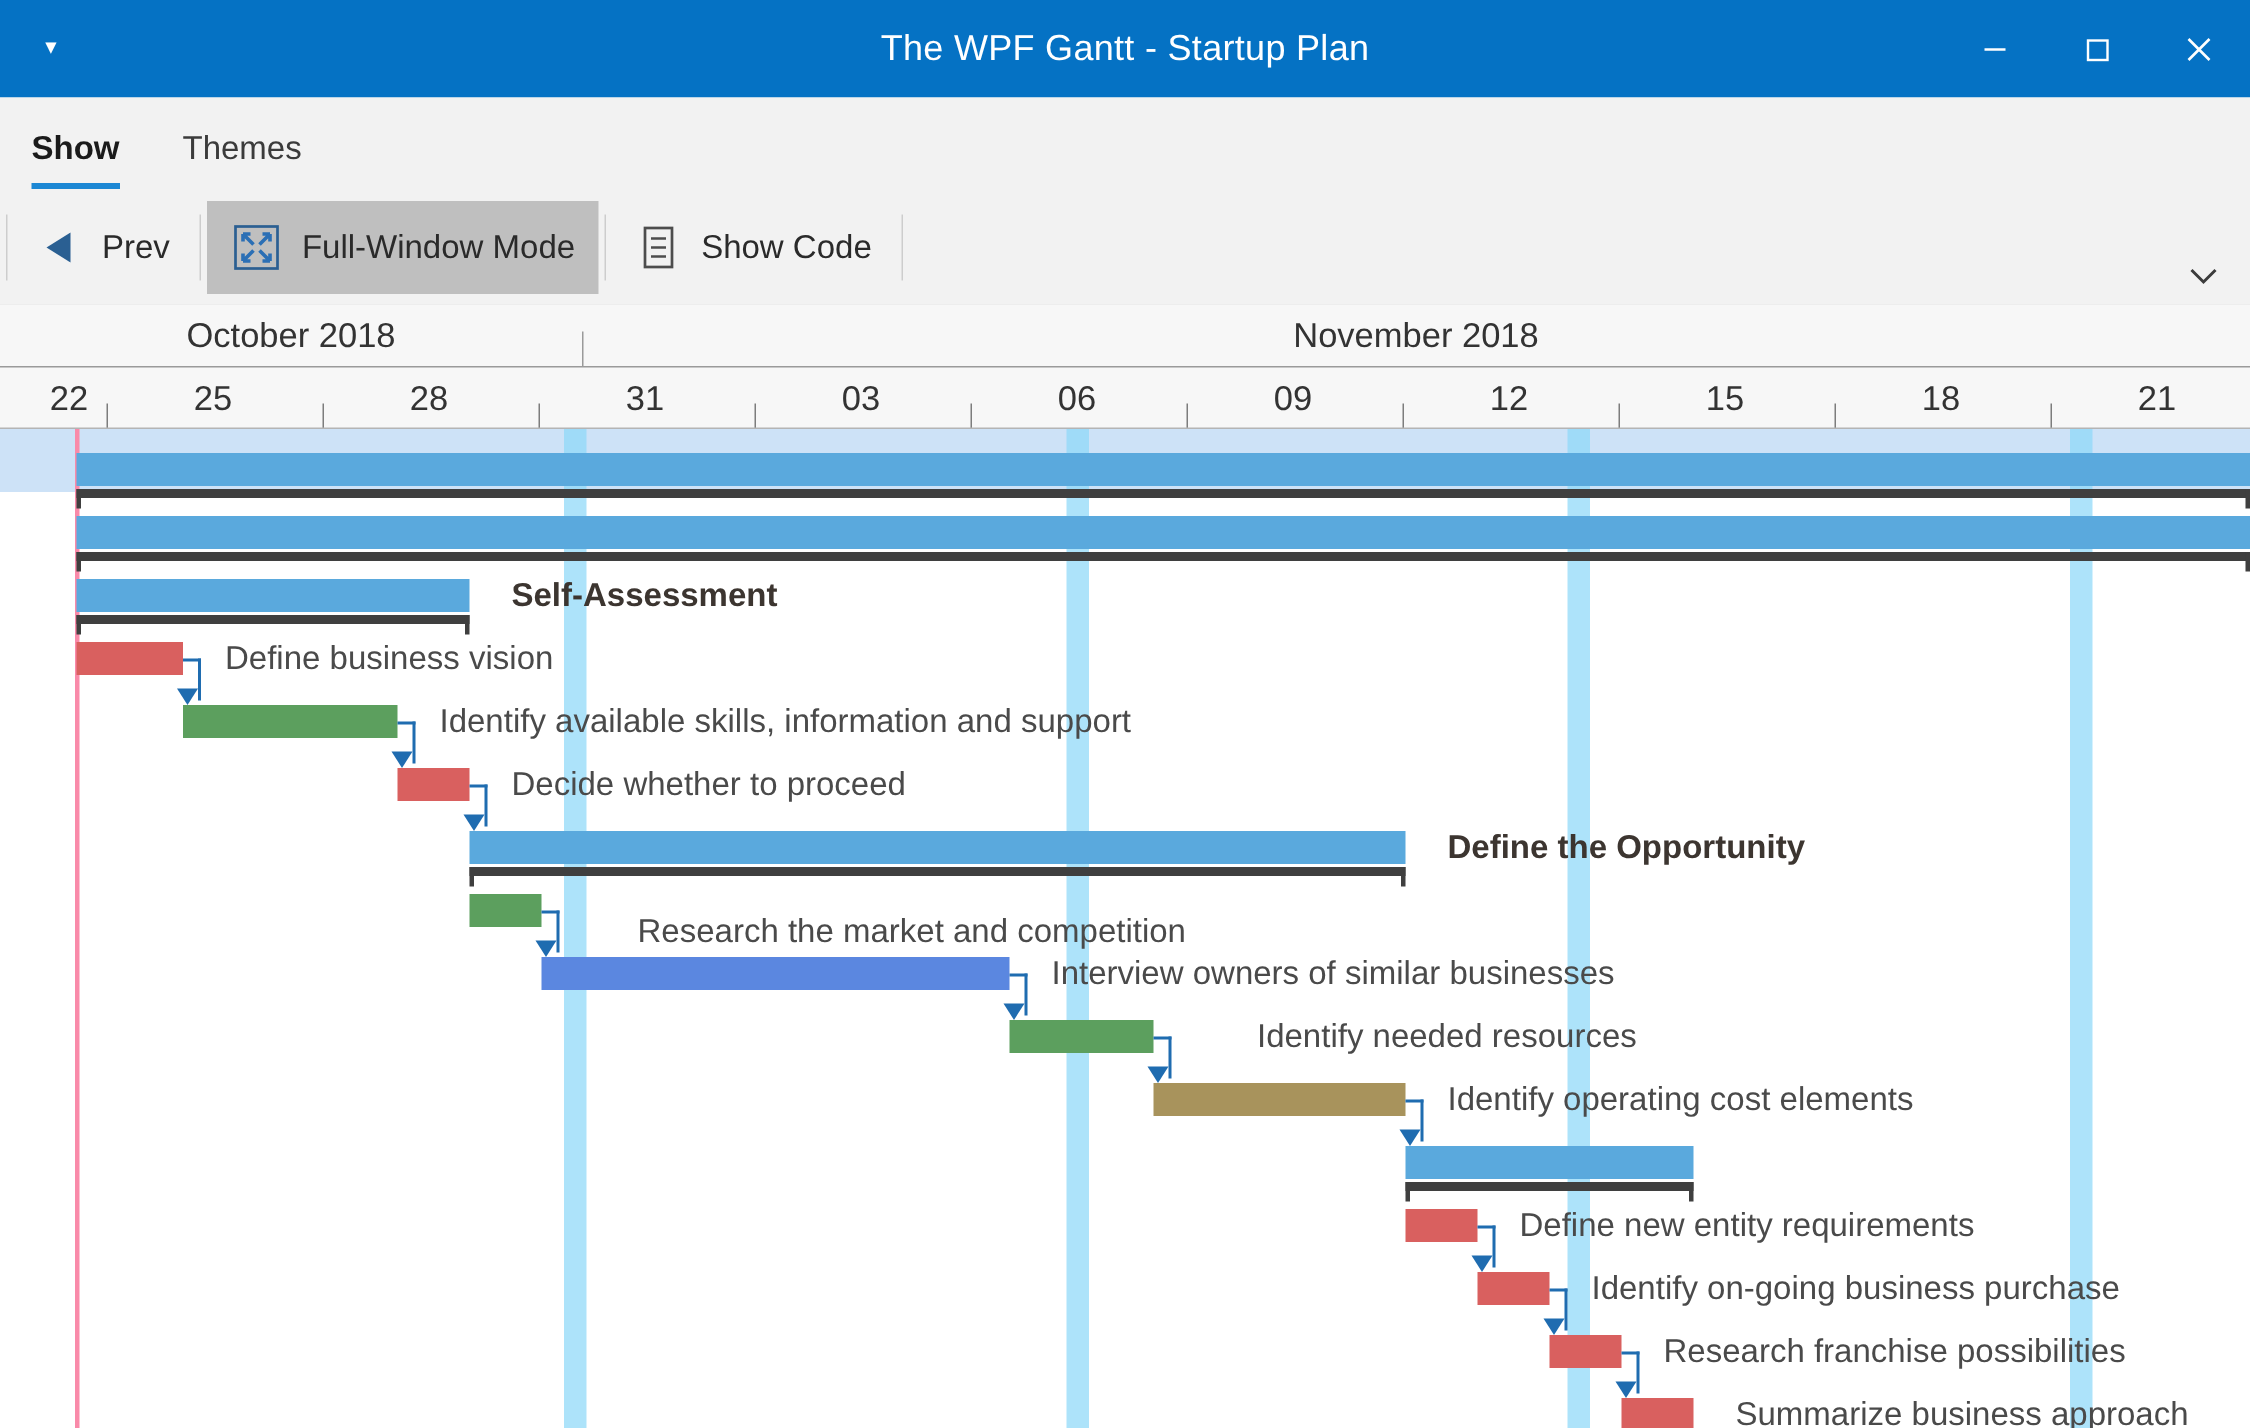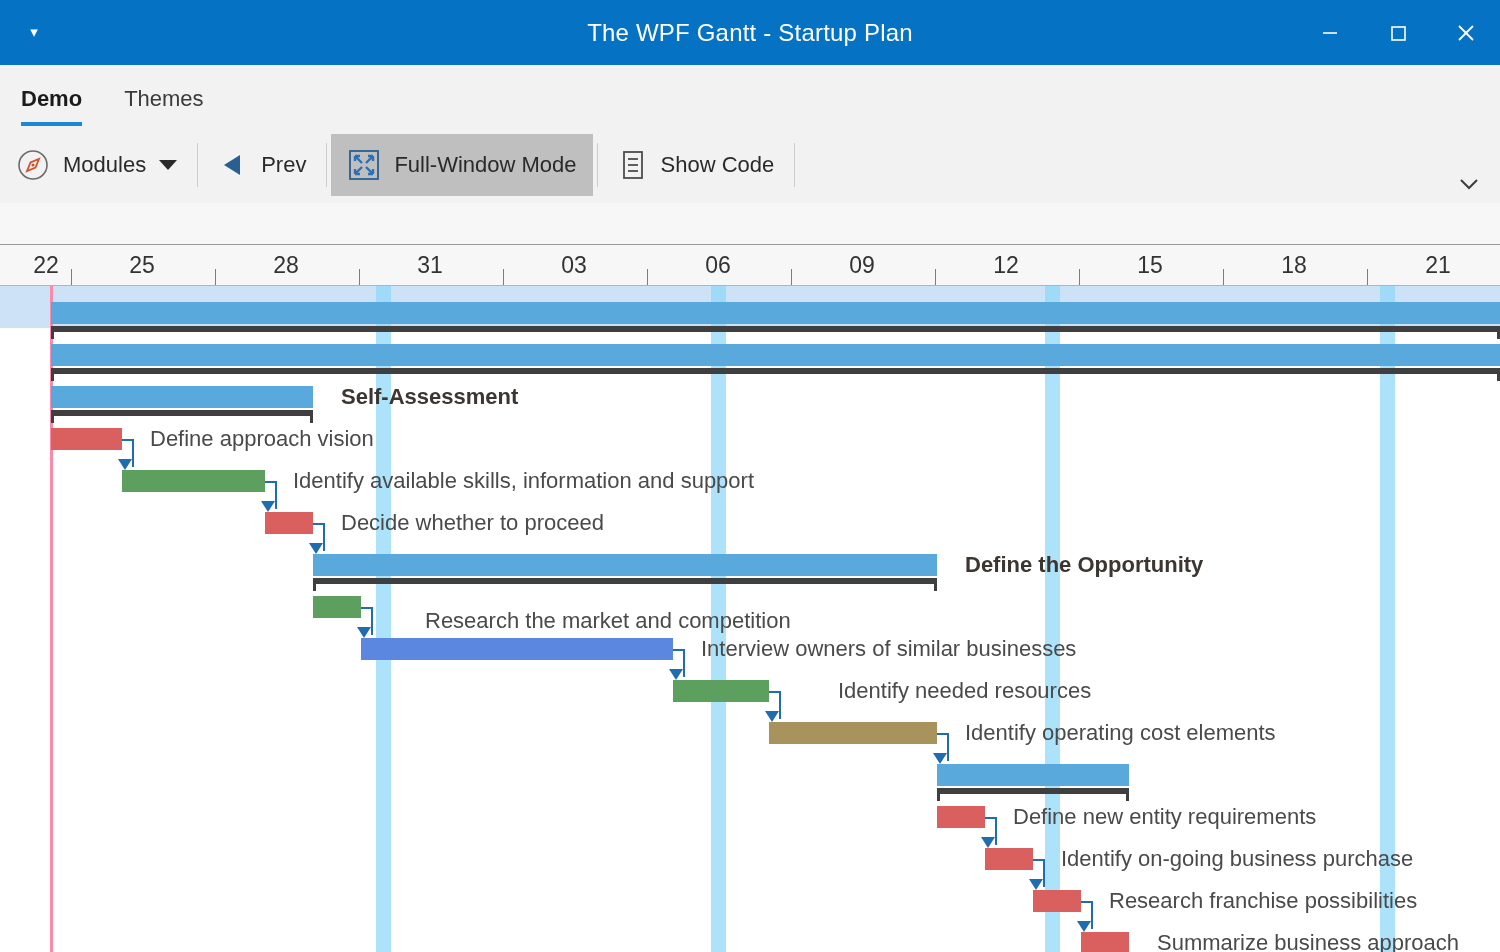--- a/index.html
+++ b/index.html
@@ -142,41 +142,30 @@
             <line x1="5" y1="5" x2="19" y2="19" stroke="#fff" stroke-width="1.8"></line>
             <line x1="19" y1="5" x2="5" y2="19" stroke="#fff" stroke-width="1.8"></line>
           </svg>
       </div>
     </div>
   </div>
 
   <div class="ribbon">
     <div class="tabs">
       <div class="tab active">
-        <span>Demo</span>
+        <span>Show</span>
         <span class="tab-underline"></span>
       </div>
       <div class="tab">
         <span>Themes</span>
       </div>
     </div>
 
     <div class="toolbar">
 
-      <div class="tb-item">
-        <span class="tb-ico">
-          <svg width="34" height="34" viewBox="0 0 34 34">
-            <circle cx="17" cy="17" r="14" fill="none" stroke="#6b6b6b" stroke-width="1.6"></circle>
-            <path d="M23 11 L19.5 19.5 L11 23 L14.5 14.5 Z" fill="none" stroke="#d2522a" stroke-width="1.8"></path>
-            <circle cx="17" cy="17" r="1.6" fill="#d2522a"></circle>
-          </svg>
-        </span>
-        <span>Modules</span>
-        <span class="caret-down"></span>
-      </div>
 
       <div class="tb-sep"></div>
 
       <div class="tb-item">
         <span class="tb-ico">
           <svg width="30" height="30" viewBox="0 0 30 30">
               <path d="M22 5 L22 25 L6 15 Z" fill="#2a5f92"></path>
             </svg>
         </span>
         <span>Prev</span>
@@ -217,20 +206,25 @@
     </div>
 
     <div class="ribbon-expand">
       <svg width="22" height="14" viewBox="0 0 22 14">
           <path d="M3 3 L11 11 L19 3" fill="none" stroke="#3c3c3c" stroke-width="2"></path>
         </svg>
     </div>
   </div>
 
   <div class="tl-head">
+    <div class="tl-months" id="tl-months">
+        <div class="tl-month" style="left: 0px; width: 388px;">October 2018</div>
+        <div class="tl-month" style="left: 388px; width: 1112px;">November 2018</div>
+        <div class="tl-month-div" style="left: 388px;"></div>
+      </div>
     <div class="tl-mrule"></div>
     <div class="tl-days" id="tl-days">
         <div class="tl-day" style="left: -14px; width: 80px;">22</div>
         <div class="tl-day" style="left: 82px; width: 80px;">25</div>
         <div class="tl-day" style="left: 226px; width: 80px;">28</div>
         <div class="tl-day" style="left: 370px; width: 80px;">31</div>
         <div class="tl-day" style="left: 514px; width: 80px;">03</div>
         <div class="tl-day" style="left: 658px; width: 80px;">06</div>
         <div class="tl-day" style="left: 802px; width: 80px;">09</div>
         <div class="tl-day" style="left: 946px; width: 80px;">12</div>
@@ -265,21 +259,21 @@
       <div class="bar sum" title="Business Plan" style="left: 51px; top: 58px; width: 1449px;"></div>
       <div class="sum-underline" style="left: 51px; top: 82px; width: 1449px;"></div>
       <div class="sum-cap" style="left: 51px; top: 82px;"></div>
       <div class="sum-cap" style="left: 1497px; top: 82px;"></div>
       <div class="bar sum" title="Self-Assessment" style="left: 51px; top: 100px; width: 262px;"></div>
       <div class="sum-underline" style="left: 51px; top: 124px; width: 262px;"></div>
       <div class="sum-cap" style="left: 51px; top: 124px;"></div>
       <div class="sum-cap" style="left: 310px; top: 124px;"></div>
       <div class="lbl summary" style="left: 341px; top: 100px;">Self-Assessment</div>
       <div class="bar red" title="Define business vision" style="left: 51px; top: 142px; width: 71px;"></div>
-      <div class="lbl" style="left: 150px; top: 142px;">Define approach vision</div>
+      <div class="lbl" style="left: 150px; top: 142px;">Define business vision</div>
       <div class="link h" style="left: 122px; top: 153px; width: 12px;"></div>
       <div class="link v" style="left: 132px; top: 153px; height: 28px;"></div>
       <div class="arrow" style="left: 118px; top: 173px;"></div>
       <div class="bar green" title="Identify available skills, information and support" style="left: 122px; top: 184px; width: 143px;"></div>
       <div class="lbl" style="left: 293px; top: 184px;">Identify available skills, information and support</div>
       <div class="link h" style="left: 265px; top: 195px; width: 12px;"></div>
       <div class="link v" style="left: 275px; top: 195px; height: 28px;"></div>
       <div class="arrow" style="left: 261px; top: 215px;"></div>
       <div class="bar red" title="Decide whether to proceed" style="left: 265px; top: 226px; width: 48px;"></div>
       <div class="lbl" style="left: 341px; top: 226px;">Decide whether to proceed</div>

